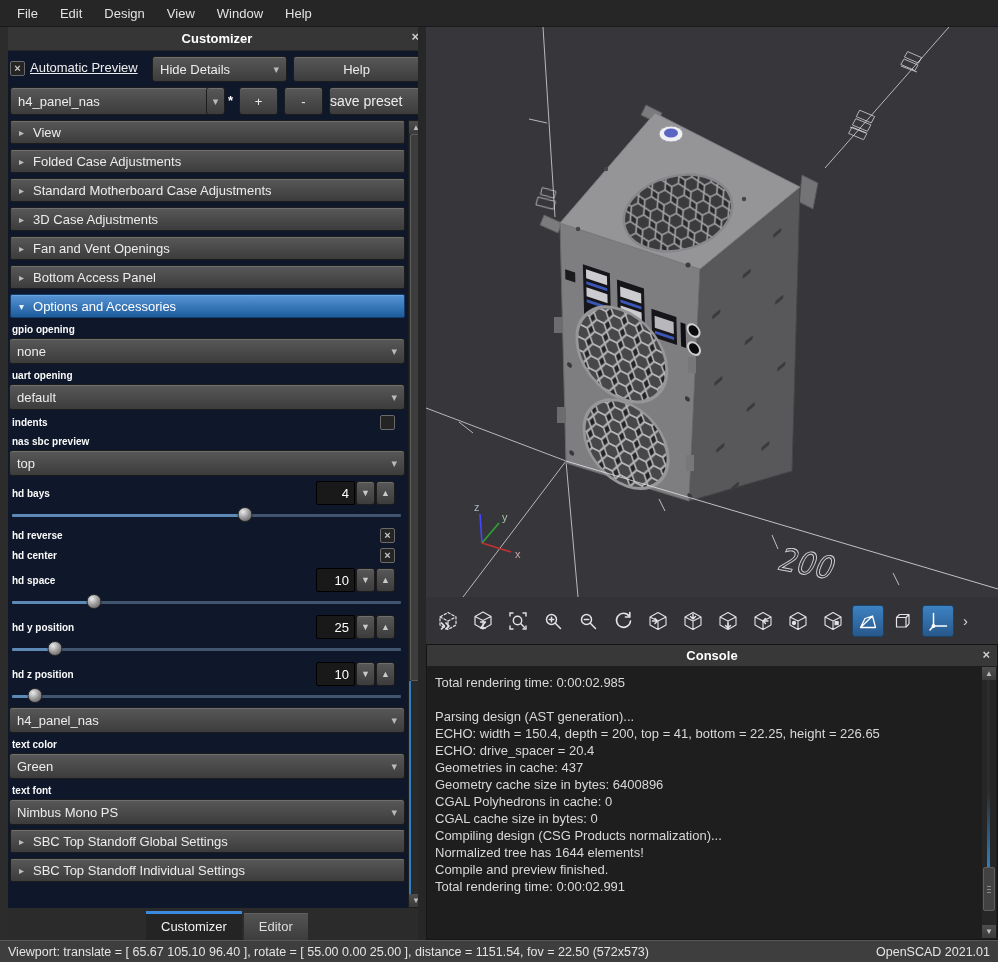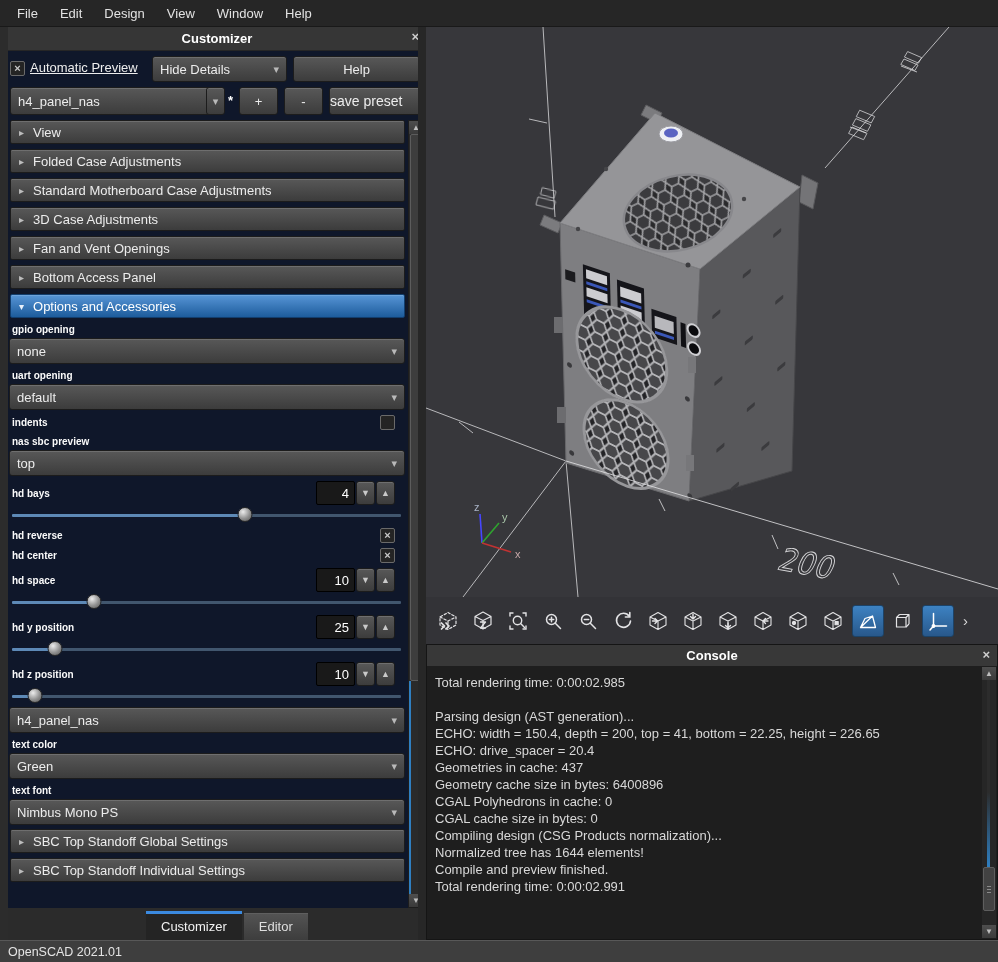--- a/index.html
+++ b/index.html
@@ -592,16 +592,17 @@
             <i></i>
             <i></i>
             <i></i>
           </div>
       </div>
       <div class="vs-arrow">▼</div>
     </div>
   </div>
 
   <div class="statusbar">
+    <span>Viewport: translate = [ 65.67 105.10 96.40 ], rotate = [ 55.00 0.00 25.00 ], distance = 1151.54, fov = 22.50 (572x573)</span>
     <span>OpenSCAD 2021.01</span>
   </div>
 
 </div>
 
 </body></html>

